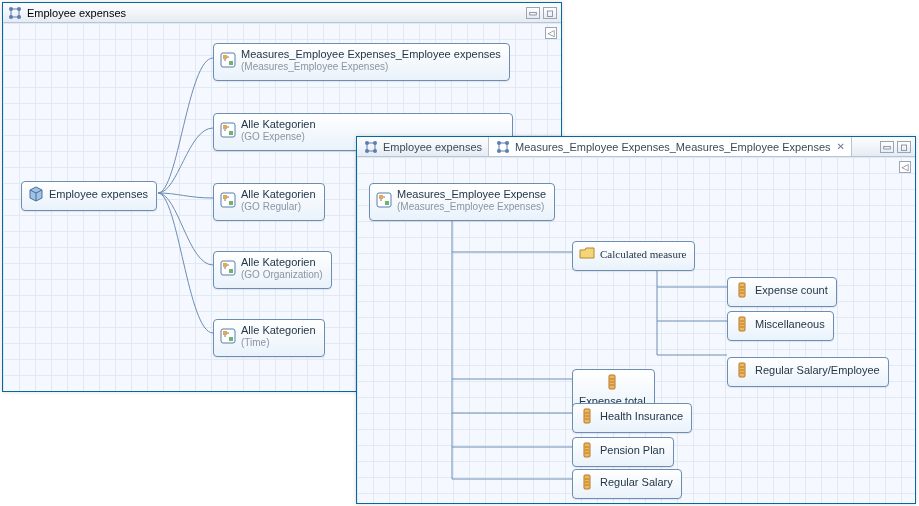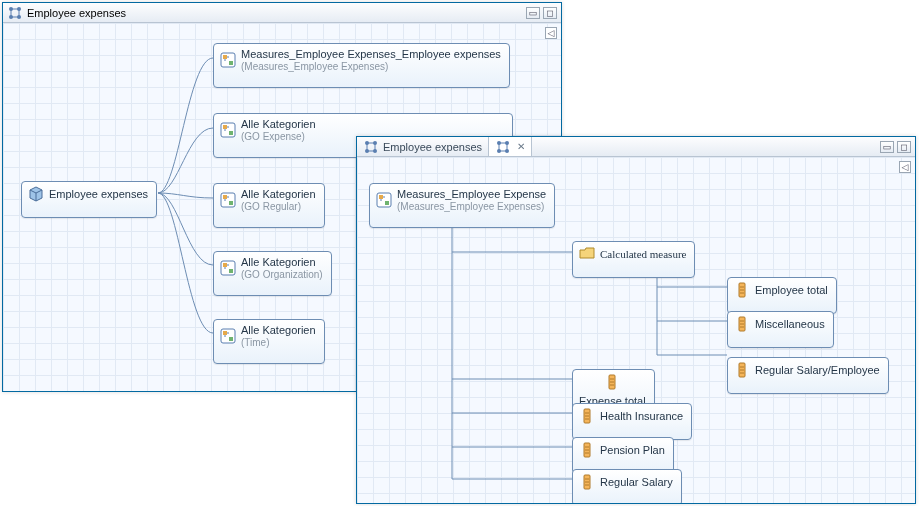--- a/index.html
+++ b/index.html
@@ -76,21 +76,21 @@
     background-size: 16px 16px;
     overflow: hidden;
   }
   .canvas { position: relative; width: 100%; height: 100%; }
   .svg-layer { position: absolute; inset: 0; width: 100%; height: 100%; }
   .node {
     position: absolute;
     border: 1px solid #6d8db3;
     border-radius: 4px;
     background: linear-gradient(#ffffff, #e9f2fb);
-    padding: 4px 8px 15px 6px;
+    padding: 4px 8px 8px 6px;
     display: flex;
     align-items: center;
     gap: 5px;
     box-shadow: 0 1px 1px rgba(0,0,0,0.08);
     white-space: nowrap;
     color: #243648;
   }
   .node .sub {
     color: #8a96a3;
     font-size: 10px;
@@ -251,20 +251,21 @@
           </svg>
         </span>
       <span>Employee expenses</span>
     </div>
     <div class="tab active">
       <span class="icon tree-icon">
           <svg>
             <use href="#svg-tree"></use>
           </svg>
         </span>
+      <span>Measures_Employee Expenses_Measures_Employee Expenses</span>
       <span class="close-x">✕</span>
     </div>
     <div class="titlebar-buttons" style="padding-right:4px;">
       <div class="win-btn">▭</div>
       <div class="win-btn">◻</div>
     </div>
   </div>
   <div class="panel-body" style="height:346px;">
     <div class="arrow-toggle">◁</div>
     <div class="canvas">
@@ -309,21 +310,21 @@
           </span>
       </div>
 
       <div class="node" style="left:370px; top:120px;">
         <span class="icon">
             <svg>
               <use href="#svg-measure"></use>
             </svg>
           </span>
         <span class="txt">
-            <span>Employee total</span>
+            <span>Expense count</span>
           </span>
       </div>
       <div class="node" style="left:370px; top:154px;">
         <span class="icon">
             <svg>
               <use href="#svg-measure"></use>
             </svg>
           </span>
         <span class="txt">
             <span>Miscellaneous</span>

